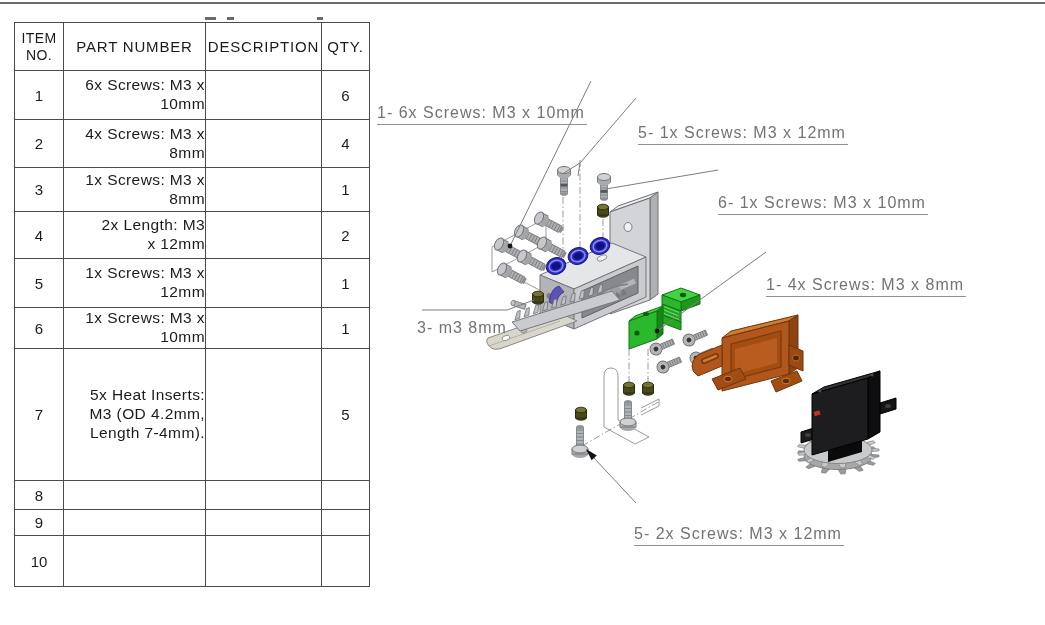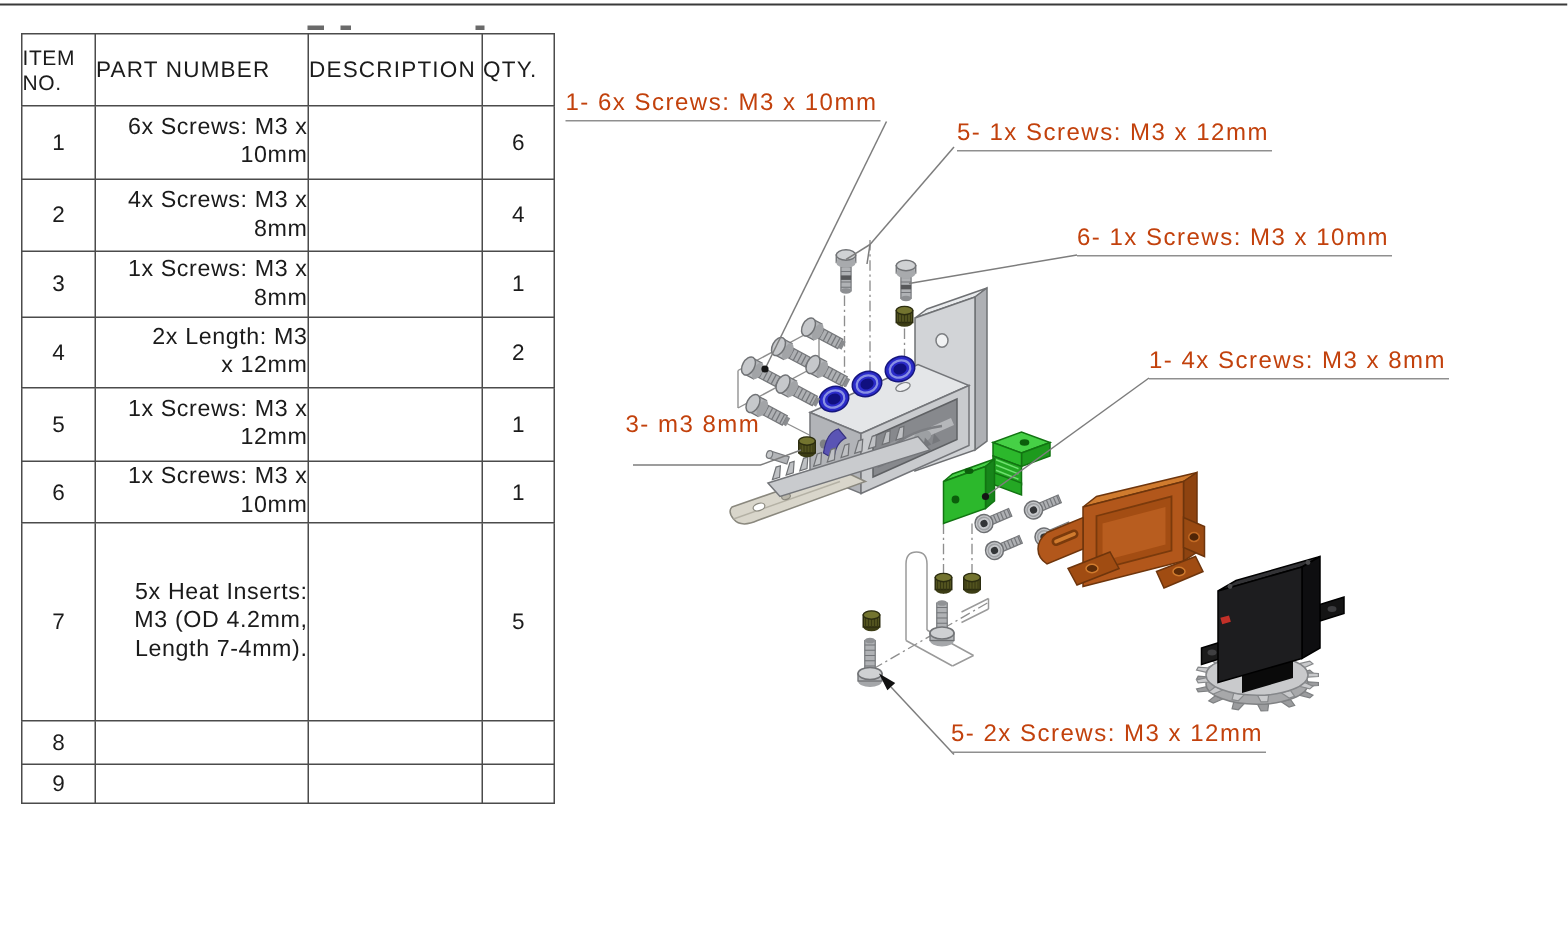--- a/index.html
+++ b/index.html
@@ -12,31 +12,31 @@
   #bom{
     position:absolute;left:14px;top:22px;
     border-collapse:collapse;table-layout:fixed;
     background:#fff;
   }
   #bom th,#bom td{
     border:1px solid #4b4b4b;
     font-weight:400;vertical-align:middle;
     padding:0;overflow:hidden;
   }
-  #bom th{font-size:15px;letter-spacing:.8px;text-align:left;white-space:pre-wrap;line-height:1.18;}
+  #bom th{font-size:15px;letter-spacing:.8px;text-align:center;white-space:pre-wrap;line-height:1.18;}
   #bom th.h-item{font-size:14px;letter-spacing:.4px;}
   td.c-item{font-size:15px;text-align:center;}
   td.c-part{font-size:15.5px;letter-spacing:.4px;text-align:right;padding-left:2px;
             white-space:pre-wrap;line-height:1.22;}
   td.c-qty{font-size:15px;text-align:center;}
   
   #diagram{position:absolute;left:0;top:0;}
   .callout{
     position:absolute;font-size:16px;letter-spacing:1px;line-height:18px;
-    white-space:nowrap;color:#c2410c;
+    white-space:nowrap;color:#737373;margin-top:44px;
   }
   .callout.ul{border-bottom:1.5px solid #8f8f8f;padding-bottom:2px;padding-right:2px;}
 </style>
 </head>
 <body>
 
 <table id="bom">
   <thead>
       <tr style="height: 48px;">
         <th class="h-item" style="width: 48px;">ITEM
@@ -98,20 +98,26 @@
         <td class="c-qty">5</td>
       </tr>
       <tr style="height: 29px;">
         <td class="c-item">8</td>
         <td class="c-part"></td>
         <td class="c-desc"></td>
         <td class="c-qty"></td>
       </tr>
       <tr style="height: 26px;">
         <td class="c-item">9</td>
+        <td class="c-part"></td>
+        <td class="c-desc"></td>
+        <td class="c-qty"></td>
+      </tr>
+      <tr style="height: 51px;">
+        <td class="c-item">10</td>
         <td class="c-part"></td>
         <td class="c-desc"></td>
         <td class="c-qty"></td>
       </tr>
     </tbody>
 </table>
 
 <svg id="diagram" width="1045" height="625" viewBox="0 0 1045 625">
     <g>
       <line x1="0" y1="3" x2="1045" y2="3" stroke="#3a3a3a" stroke-width="1.3"></line>

